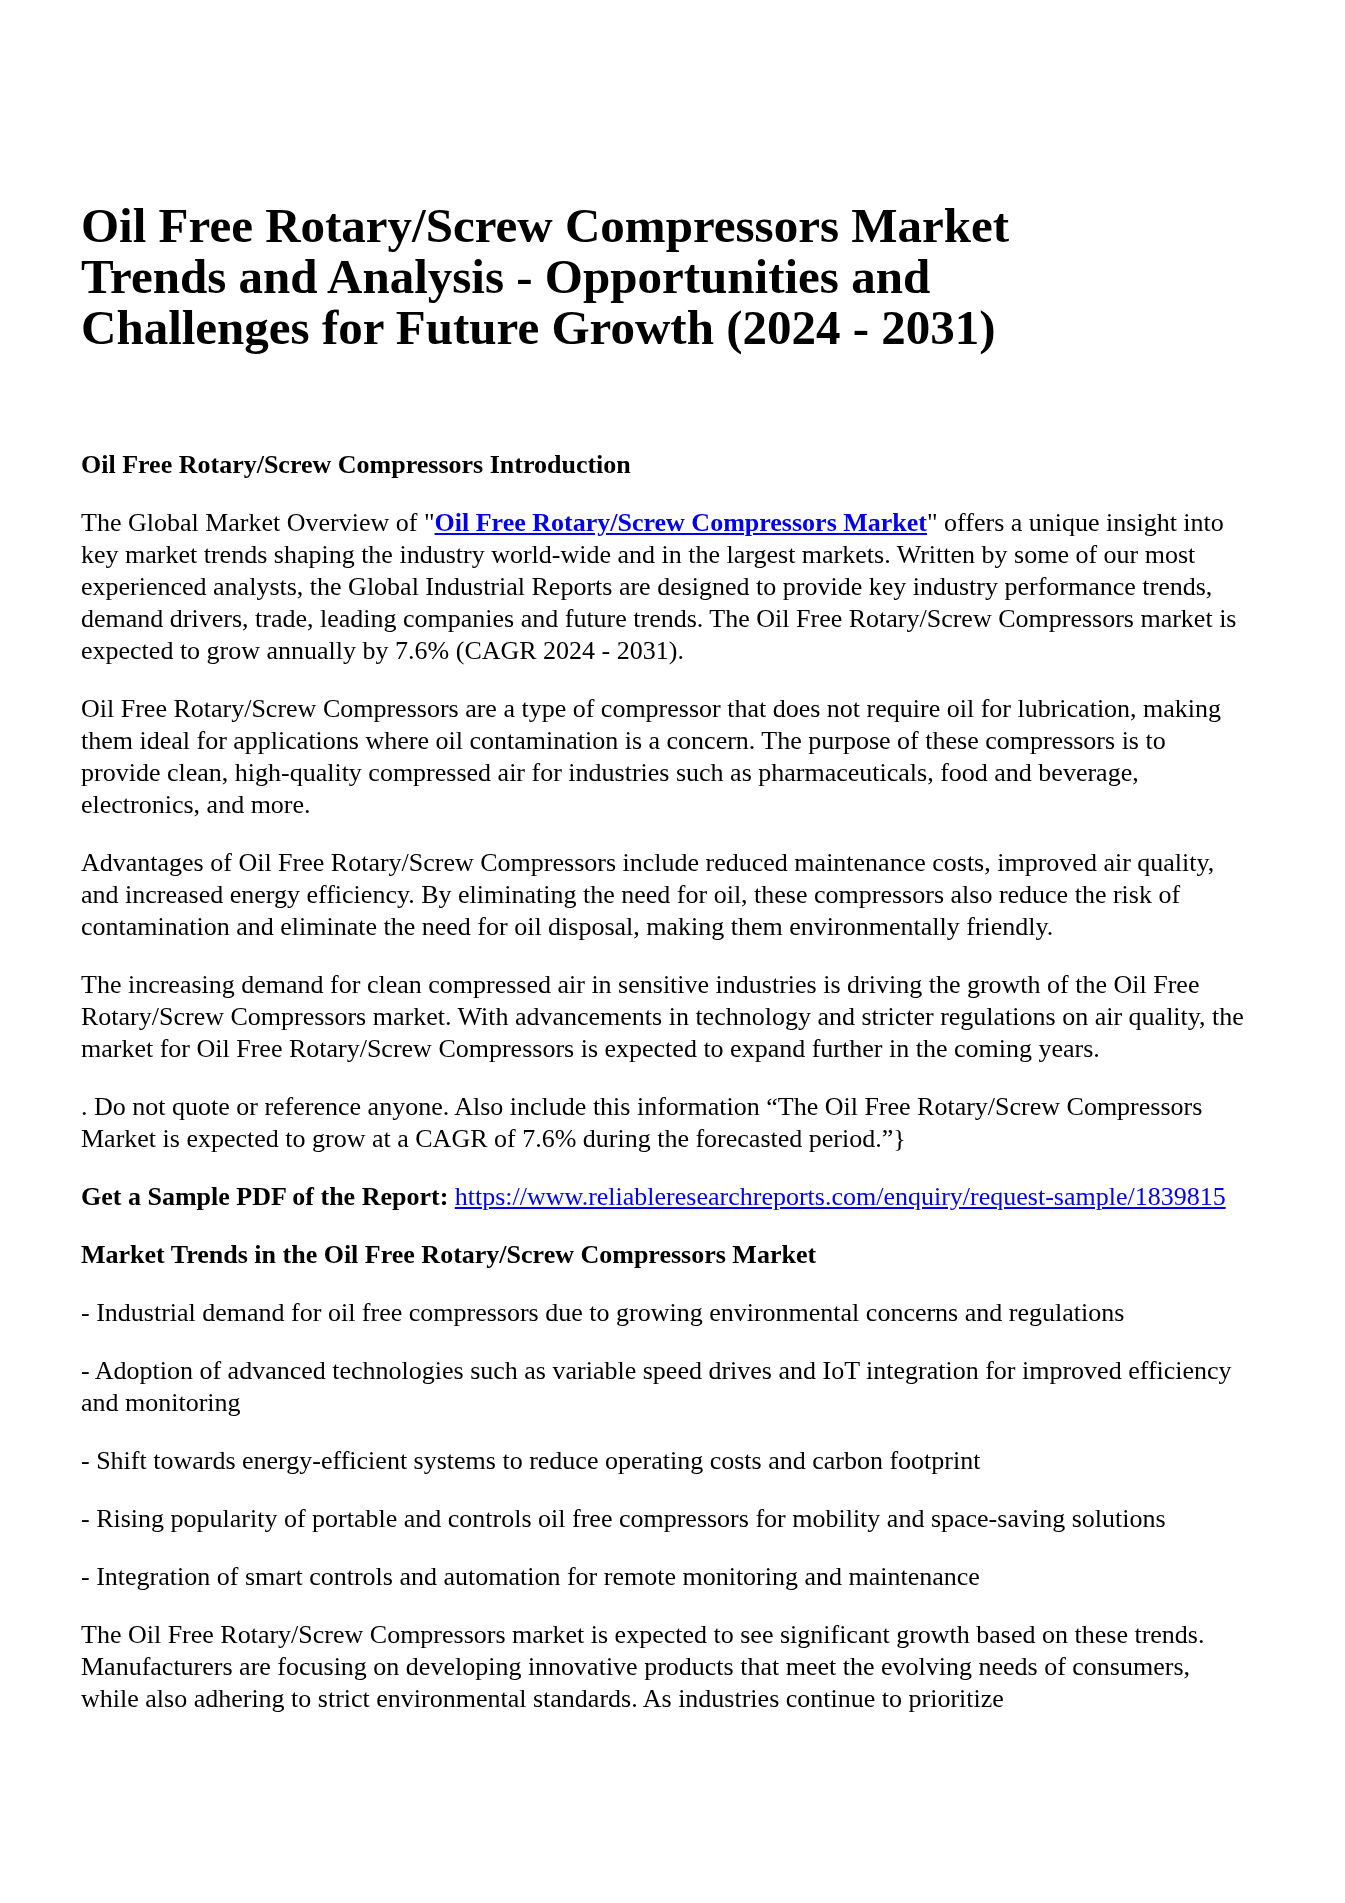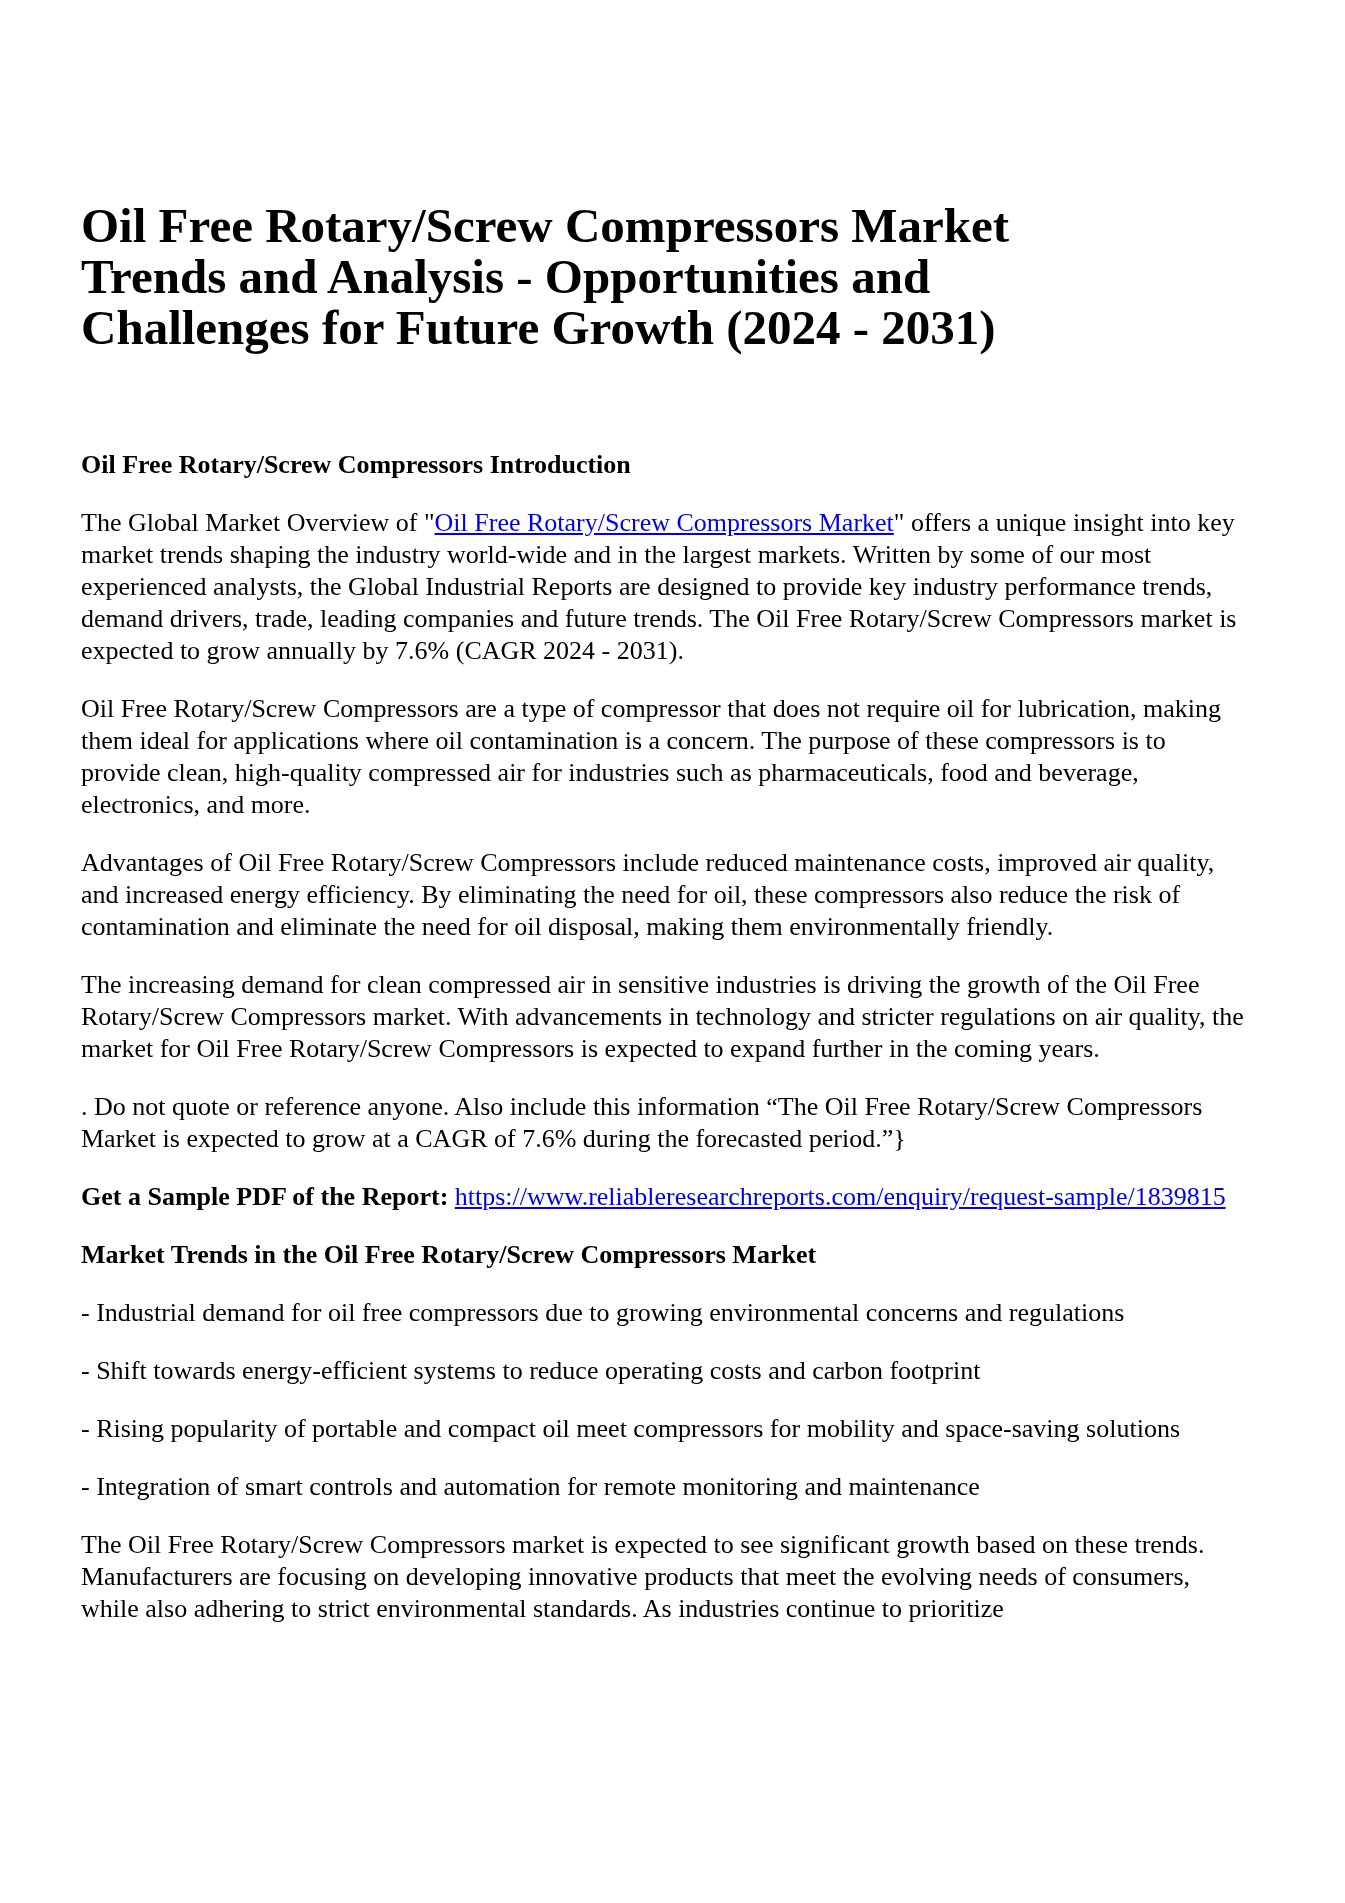--- a/index.html
+++ b/index.html
@@ -37,21 +37,21 @@
     font-size: 26px;
     line-height: 32px;
     margin: 0 0 26px 0;
   }
   a.doc-link {
     color: #0000EE;
     text-decoration: underline;
     cursor: pointer;
   }
   a.doc-link.bold {
-    font-weight: normal;
+    font-weight: bold;
   }
   strong.inline-label {
     font-weight: bold;
   }
 </style>
 </head>
 <body>
 
 <div class="page">
 
@@ -68,22 +68,23 @@
   <p class="body-text">The increasing demand for clean compressed air in sensitive industries is driving the growth of the Oil Free Rotary/Screw Compressors market. With advancements in technology and stricter regulations on air quality, the market for Oil Free Rotary/Screw Compressors is expected to expand further in the coming years.</p>
 
   <p class="body-text">. Do not quote or reference anyone. Also include this information “The Oil Free Rotary/Screw Compressors Market is expected to grow at a CAGR of 7.6% during the forecasted period.”}</p>
 
   <p class="body-text"><strong class="inline-label">Get a Sample PDF of the Report: </strong><a class="doc-link">https://www.reliableresearchreports.com/enquiry/request-sample/1839815</a></p>
 
   <h2 class="section-heading">Market Trends in the Oil Free Rotary/Screw Compressors Market</h2>
 
   <p class="body-text">- Industrial demand for oil free compressors due to growing environmental concerns and regulations</p>
 
+  <p class="body-text">- Adoption of advanced technologies such as variable speed drives and IoT integration for improved efficiency and monitoring</p>
 
   <p class="body-text">- Shift towards energy-efficient systems to reduce operating costs and carbon footprint</p>
 
-  <p class="body-text">- Rising popularity of portable and compact oil meet compressors for mobility and space-saving solutions</p>
+  <p class="body-text">- Rising popularity of portable and controls oil free compressors for mobility and space-saving solutions</p>
 
   <p class="body-text">- Integration of smart controls and automation for remote monitoring and maintenance</p>
 
   <p class="body-text">The Oil Free Rotary/Screw Compressors market is expected to see significant growth based on these trends. Manufacturers are focusing on developing innovative products that meet the evolving needs of consumers, while also adhering to strict environmental standards. As industries continue to prioritize</p>
 
 </div>
 
 </body></html>

